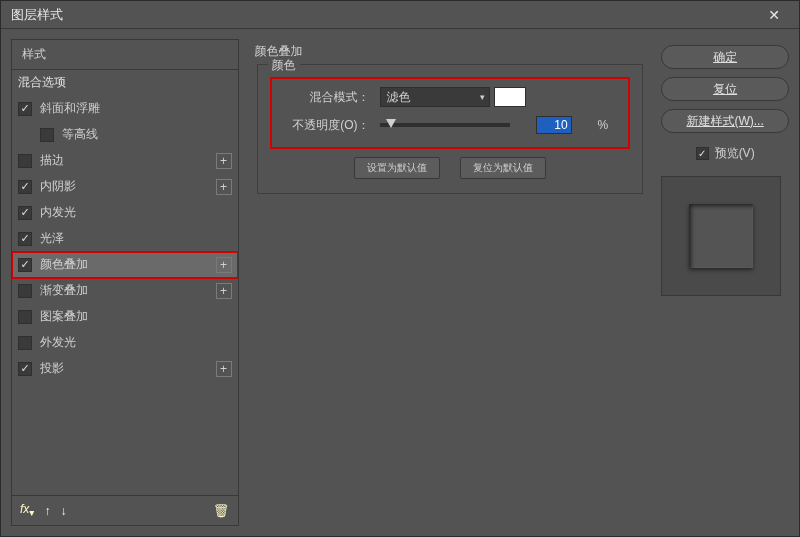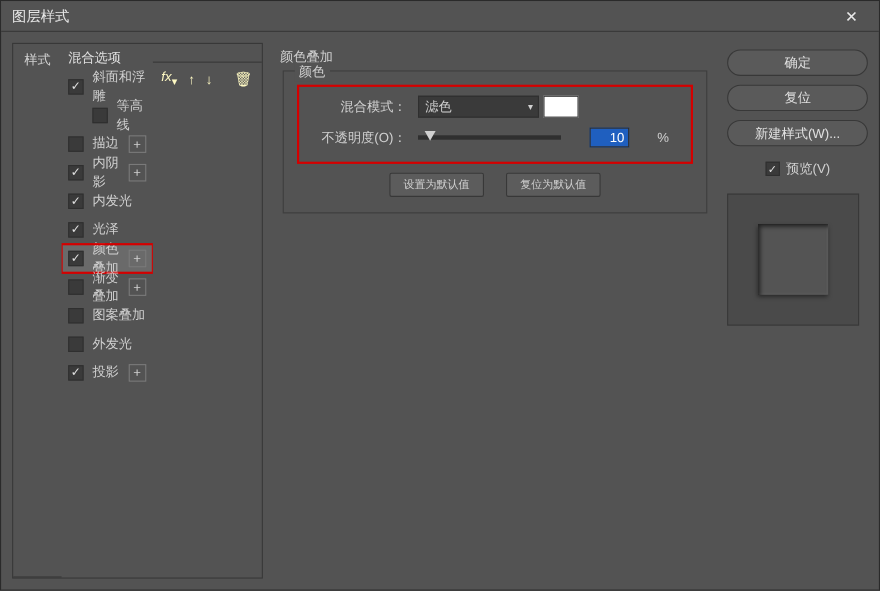--- a/index.html
+++ b/index.html
@@ -2,21 +2,21 @@
 <html><head>
 <meta charset="utf-8">
 <style>
 * { box-sizing: border-box; margin: 0; padding: 0; font-family: "Microsoft YaHei", sans-serif; }
 body { background: #535353; width: 800px; height: 537px; overflow: hidden; }
 .dialog { width: 800px; height: 537px; border: 1px solid #2a2a2a; display: flex; flex-direction: column; }
 .titlebar { height: 28px; background: #535353; display: flex; align-items: center; padding: 0 10px; color: #e8e8e8; font-size: 13px; border-bottom: 1px solid #383838; }
 .titlebar .title { flex: 1; }
 .close-btn { width: 30px; text-align: center; cursor: pointer; font-size: 14px; }
 .body { flex: 1; display: flex; padding: 10px; gap: 10px; }
-.left-panel { width: 228px; border: 1px solid #383838; background: #535353; display: flex; flex-direction: row; }
+.left-panel { width: 228px; border: 1px solid #383838; background: #535353; display: flex; flex-direction: column; }
 .styles-header { padding: 6px 10px; color: #d0d0d0; font-size: 12px; border-bottom: 1px solid #383838; }
 .styles-list { flex: 1; overflow: auto; }
 .style-row { display: flex; align-items: center; height: 26px; padding: 0 6px; color: #d0d0d0; font-size: 12px; border-bottom: 1px solid transparent; position: relative; }
 .style-row.header-row { color: #e0e0e0; }
 .style-row.sub { padding-left: 28px; }
 .style-row .chk { width: 14px; height: 14px; border: 1px solid #2f2f2f; background: #3a3a3a; margin-right: 8px; display: flex; align-items: center; justify-content: center; font-size: 10px; color: #e0e0e0; }
 .style-row .chk.on { background: #3a3a3a; }
 .style-row .chk.on::after { content: "✓"; color: #e0e0e0; font-size: 11px; }
 .style-row .label { flex: 1; }
 .style-row .add { width: 16px; height: 16px; border: 1px solid #7a7a7a; display: flex; align-items: center; justify-content: center; font-size: 12px; color: #d0d0d0; }
@@ -36,21 +36,21 @@
 .swatch { width: 32px; height: 20px; background: #fff; border: 1px solid #2f2f2f; margin-left: 4px; }
 .slider-wrap { display: flex; align-items: center; gap: 26px; }
 .slider-track { width: 130px; height: 4px; background: #2f2f2f; position: relative; }
 .slider-thumb { position: absolute; top: -4px; width: 0; height: 0; border-left: 5px solid transparent; border-right: 5px solid transparent; border-top: 9px solid #d0d0d0; }
 .num-input { width: 36px; height: 18px; background: #1f5fbf; color: #fff; border: 1px solid #2f2f2f; text-align: right; padding-right: 3px; font-size: 12px; line-height: 16px; }
 .pct { color: #d0d0d0; font-size: 12px; }
 .red-box { border: 2px solid #d40000; padding: 4px 20px 8px 8px; margin: 2px -6px 6px -6px; }
 .btn-row { display: flex; gap: 20px; justify-content: center; margin-top: 8px; }
 .flat-btn { background: #5c5c5c; border: 1px solid #383838; color: #d0d0d0; font-size: 10px; padding: 3px 12px; height: 22px; border-radius: 2px; }
 .right-panel { width: 128px; display: flex; flex-direction: column; gap: 8px; padding-top: 6px; }
-.rbtn { height: 24px; border: 1px solid #383838; border-radius: 12px; background: #5a5a5a; color: #e0e0e0; font-size: 12px; display: flex; align-items: center; justify-content: center; cursor: pointer; }
+.rbtn { height: 24px; border: 1px solid #383838; border-radius: 12px; background: #5a5a5a; color: #e0e0e0; font-size: 12px; display: flex; align-items: center; justify-content: center; cursor: pointer; text-decoration: underline; }
 .preview-chk { display: flex; align-items: center; justify-content: center; gap: 6px; color: #d0d0d0; font-size: 12px; margin-top: 4px; }
 .preview-chk .chk { width: 13px; height: 13px; border: 1px solid #2f2f2f; background: #3a3a3a; display: flex; align-items: center; justify-content: center; font-size: 10px; }
 .preview-chk .chk::after { content: "✓"; color: #e0e0e0; font-size: 10px; }
 .preview-box { width: 120px; height: 120px; background: #4a4a4a; border: 1px solid #383838; margin-top: 6px; display: flex; align-items: center; justify-content: center; }
 .preview-inner { width: 64px; height: 64px; background: #545454; box-shadow: inset 2px 2px 4px rgba(0,0,0,0.6), inset -1px -1px 2px rgba(255,255,255,0.1), 0 2px 4px rgba(0,0,0,0.5); }
 </style>
 </head>
 <body>
 
 <div class="dialog">

